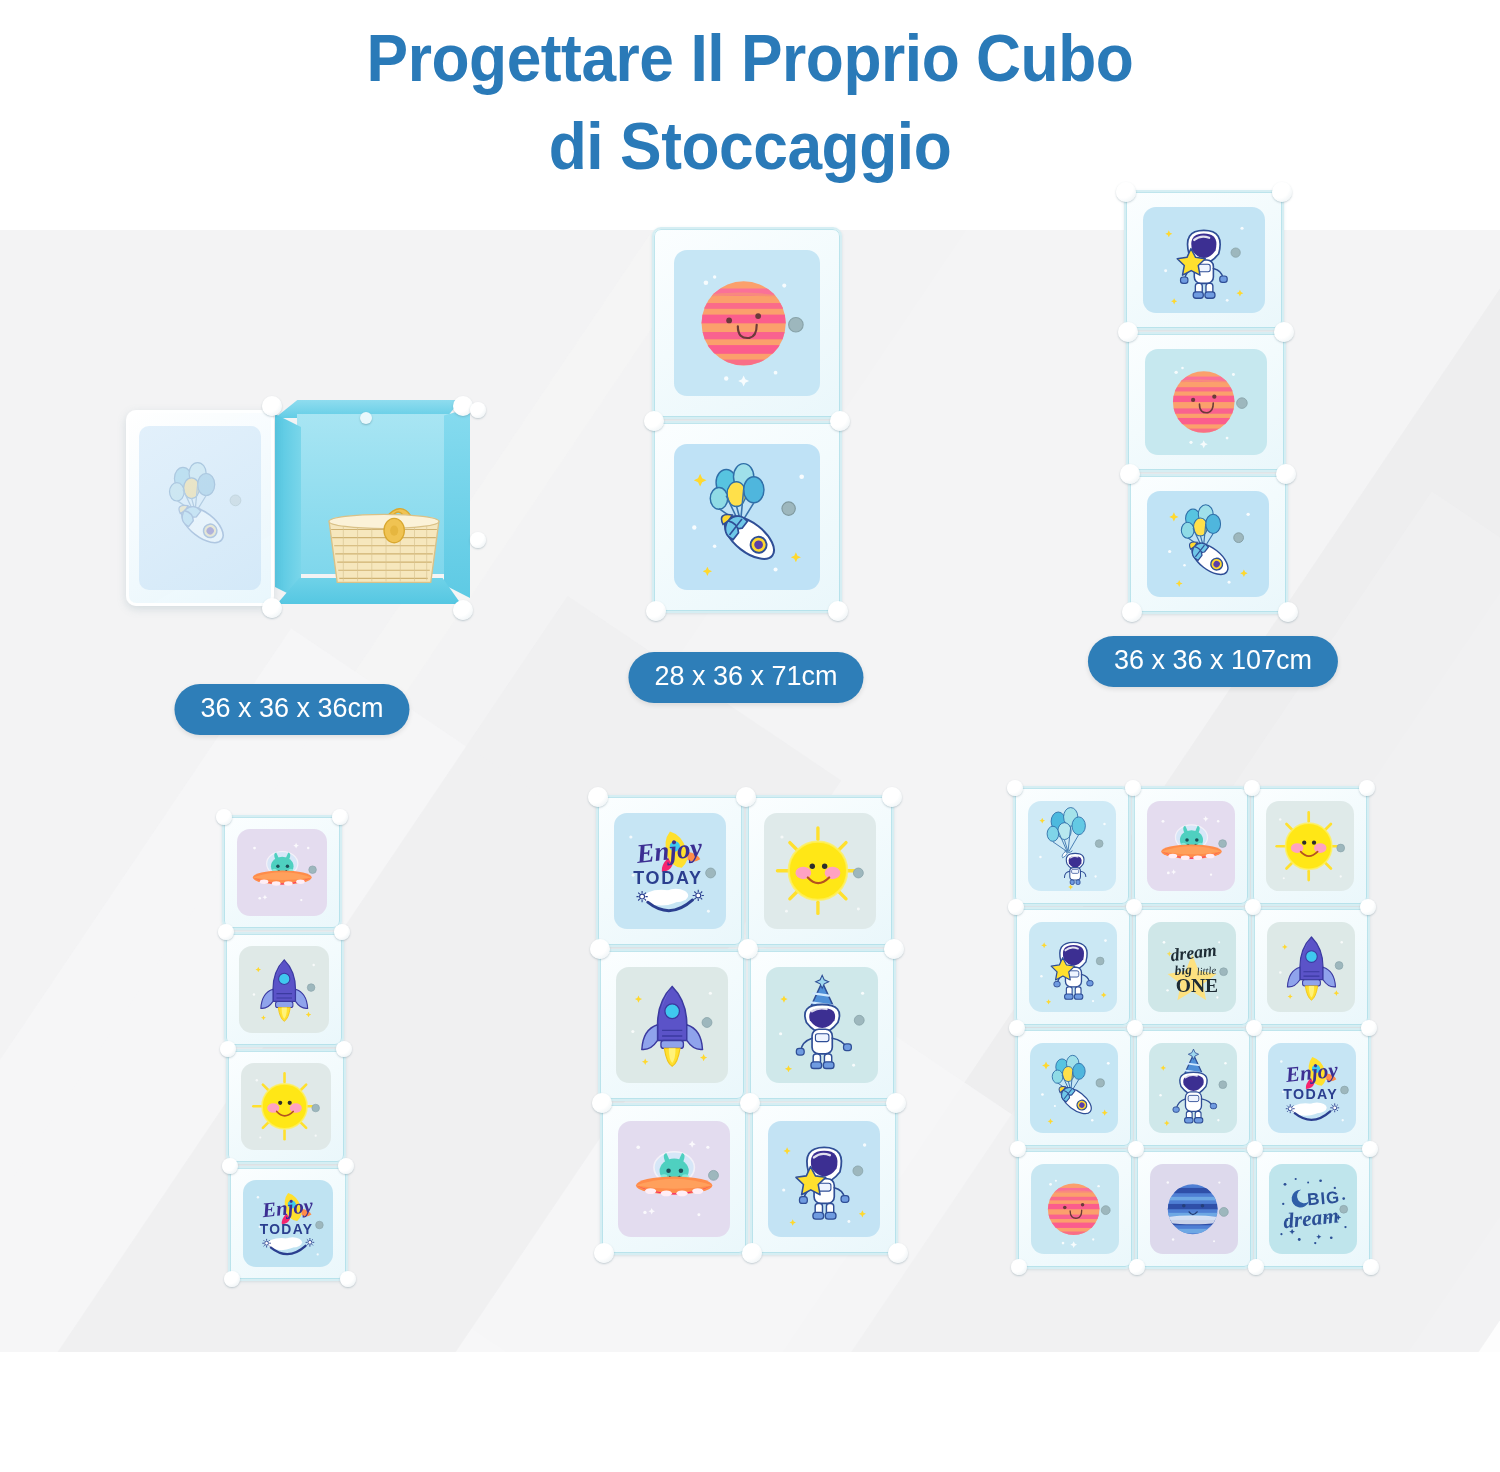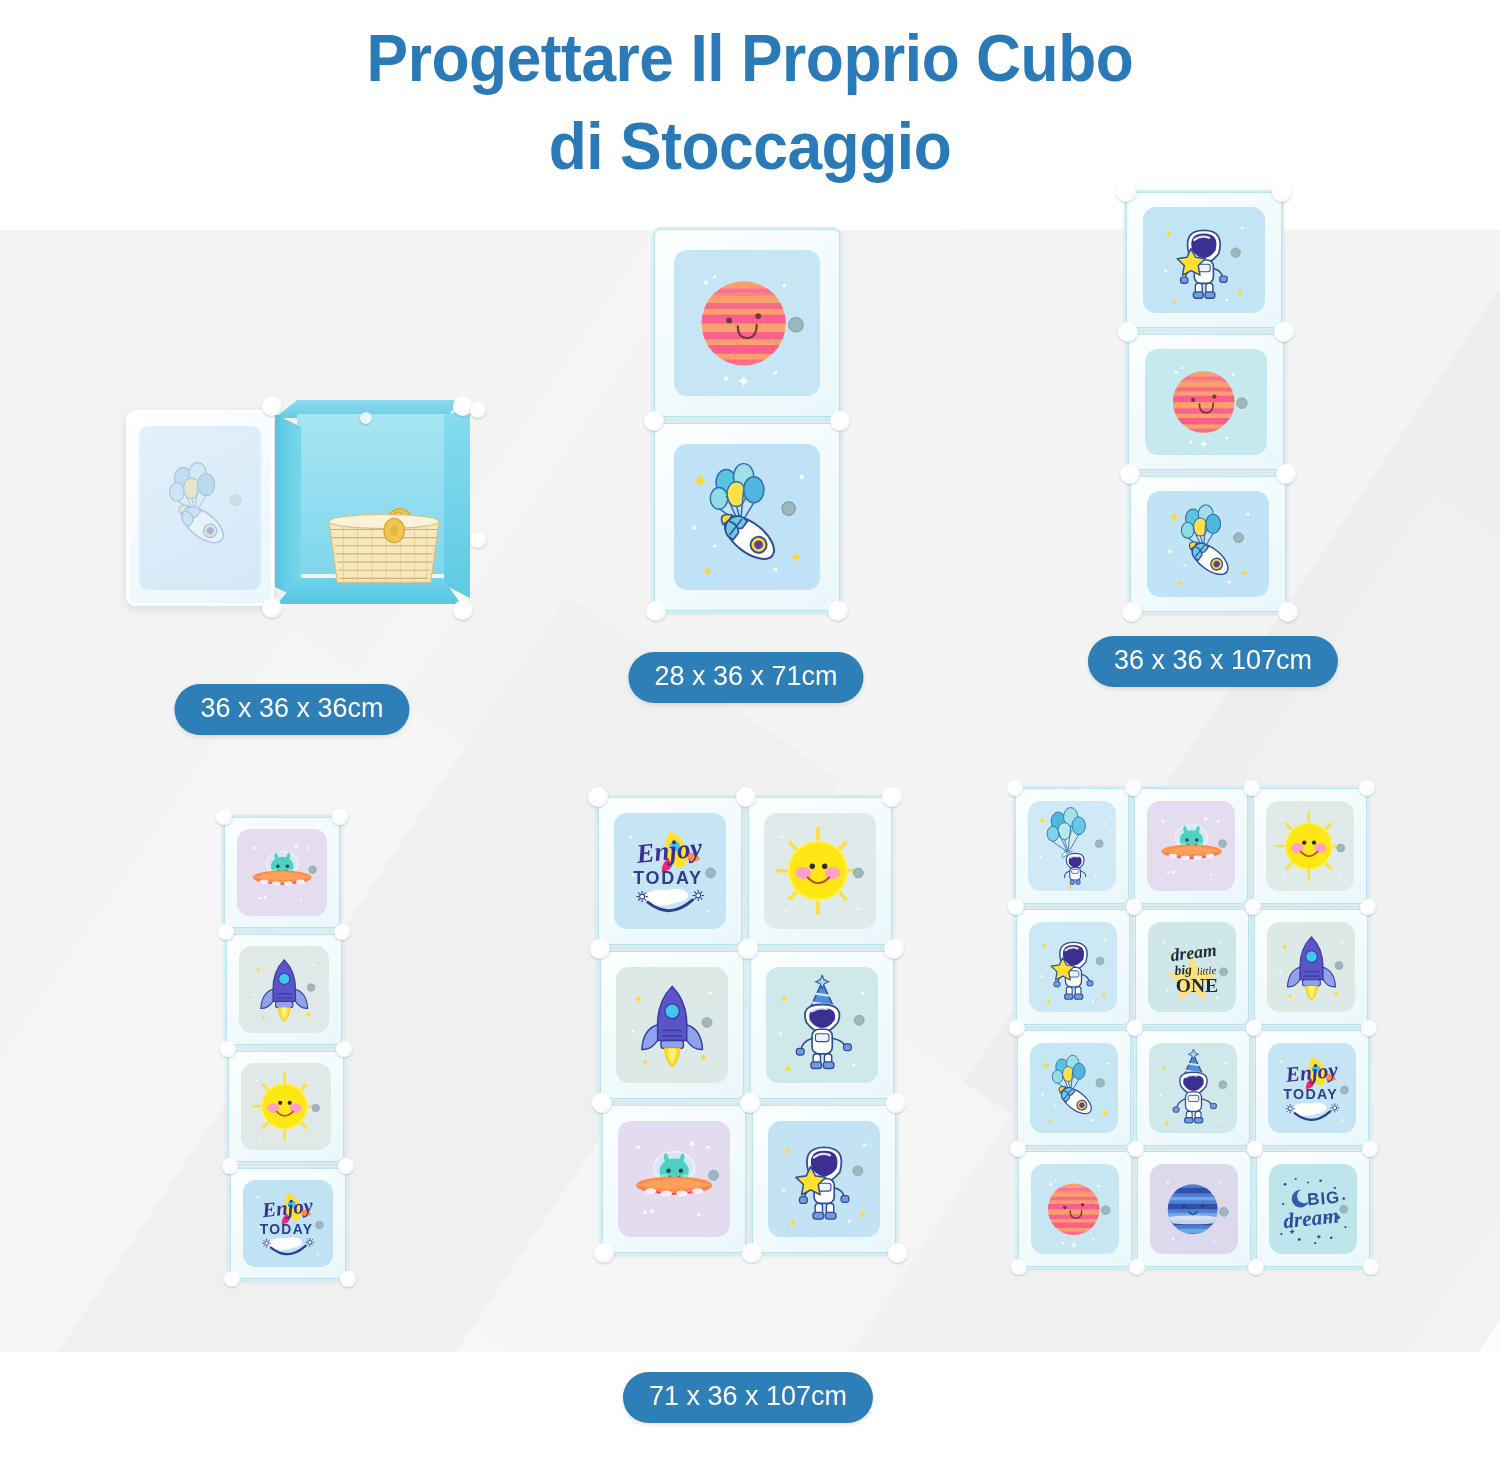--- a/index.html
+++ b/index.html
@@ -711,21 +711,20 @@
     <div class="node" style="left:4px; top:154px;"></div>
     <div class="node" style="left:152px; top:154px;"></div>
     <div class="node" style="left:298px; top:154px;"></div>
     <div class="node" style="left:6px; top:308px;"></div>
     <div class="node" style="left:154px; top:308px;"></div>
     <div class="node" style="left:300px; top:308px;"></div>
     <div class="node" style="left:8px; top:458px;"></div>
     <div class="node" style="left:156px; top:458px;"></div>
     <div class="node" style="left:302px; top:458px;"></div>
   </div>
-  <div class="badge" style="left:748px; top:1372px;">71 x 36 x 107cm</div>
 
   <div class="rig" style="left:1013px; top:786px; width:356px; height:478px;">
 
     <div class="panel" style="left:0; top:0; width:118px; height:120px;">
       <div class="art" style="background:#cfeaf6;">
         <svg viewBox="0 0 100 100">
             <use href="#m-astronaut-balloons"></use>
           </svg>
       </div>
     </div>

